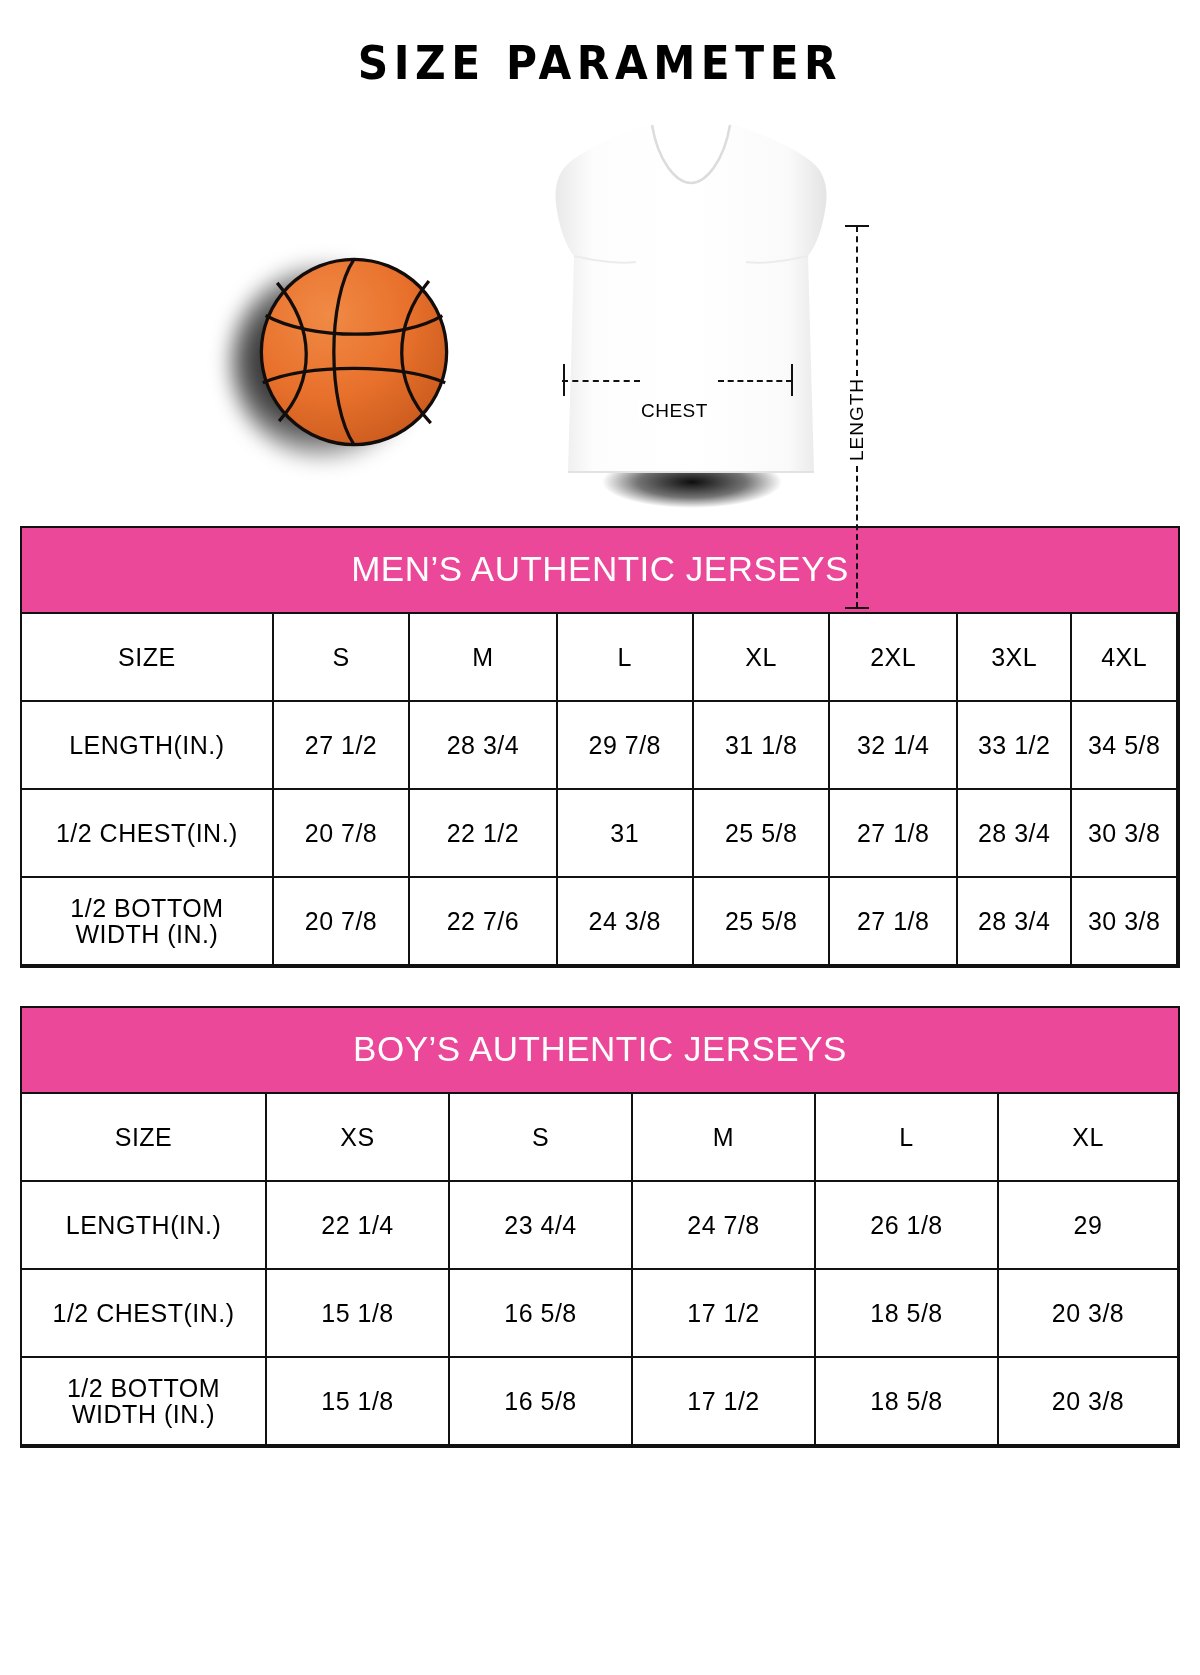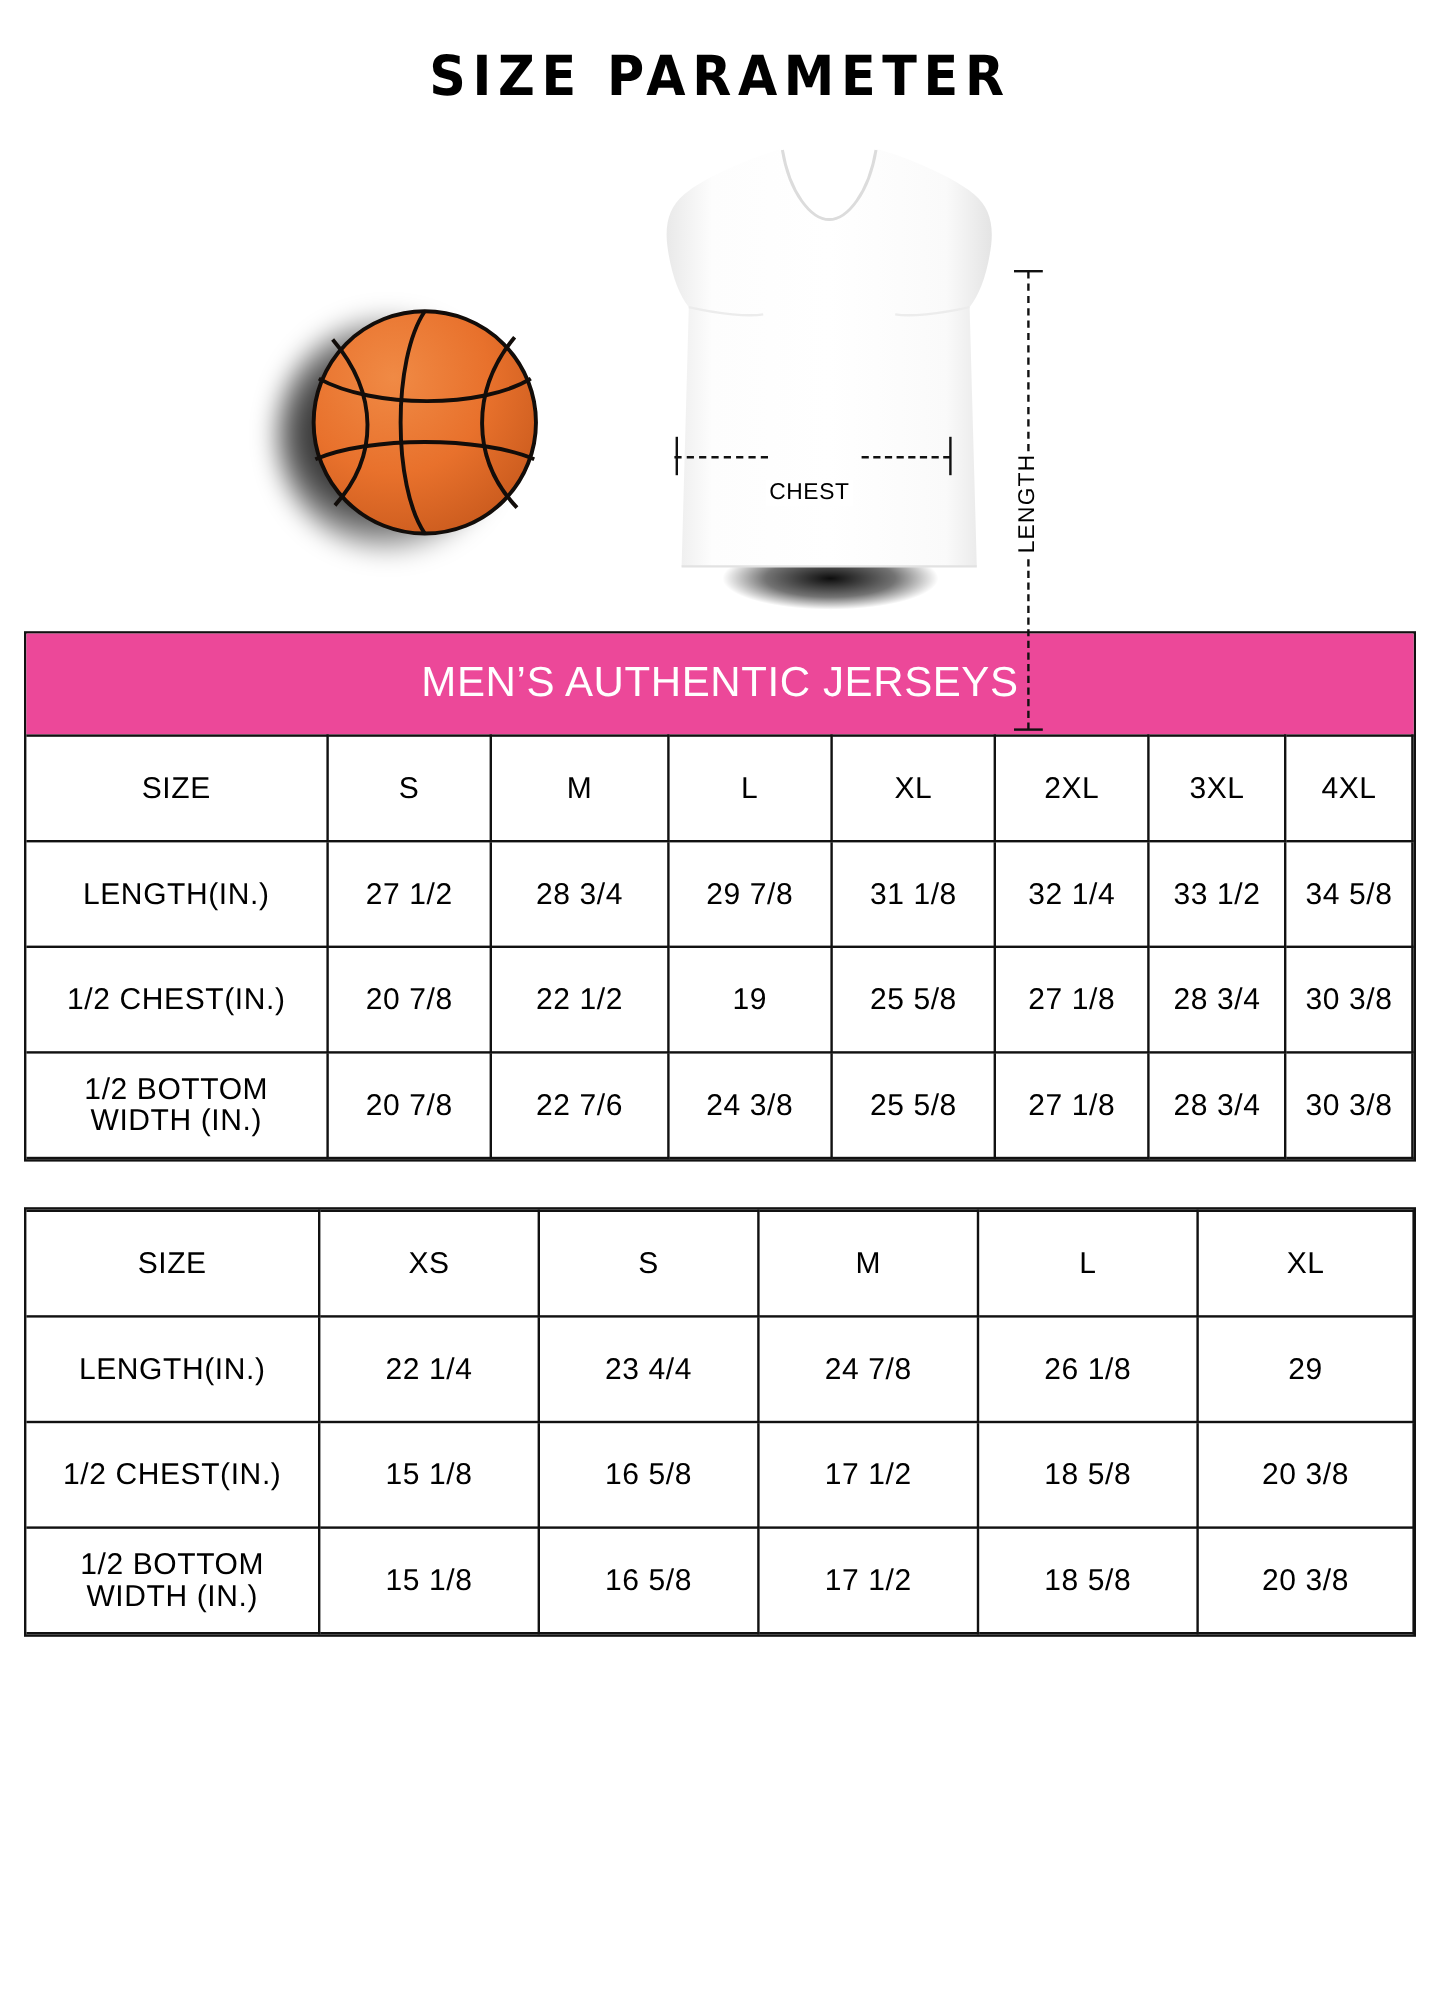--- a/index.html
+++ b/index.html
@@ -280,21 +280,21 @@
           <td>29  7/8</td>
           <td>31  1/8</td>
           <td>32  1/4</td>
           <td>33  1/2</td>
           <td>34  5/8</td>
         </tr>
         <tr>
           <td class="rowhead nb">1/2 CHEST(IN.)</td>
           <td>20  7/8</td>
           <td>22  1/2</td>
-          <td>19</td>
+          <td>31</td>
           <td>25  5/8</td>
           <td>27  1/8</td>
           <td>28  3/4</td>
           <td>30  3/8</td>
         </tr>
         <tr>
           <td class="rowhead tight nb">
             <span>1/2 BOTTOM</span><br>
             <span>WIDTH  (IN.)</span>
           </td>
@@ -304,20 +304,21 @@
           <td>25  5/8</td>
           <td>27  1/8</td>
           <td>28  3/4</td>
           <td>30  3/8</td>
         </tr>
       </tbody>
     </table>
   </div>
 
   <div class="table-block boys second">
+    <div class="band">BOY’S AUTHENTIC JERSEYS</div>
     <table>
       <colgroup>
         <col class="b0">
           <col class="b1">
           <col class="b2">
           <col class="b3">
           <col class="b4">
           <col class="b5">
       </colgroup>
       <tbody>

